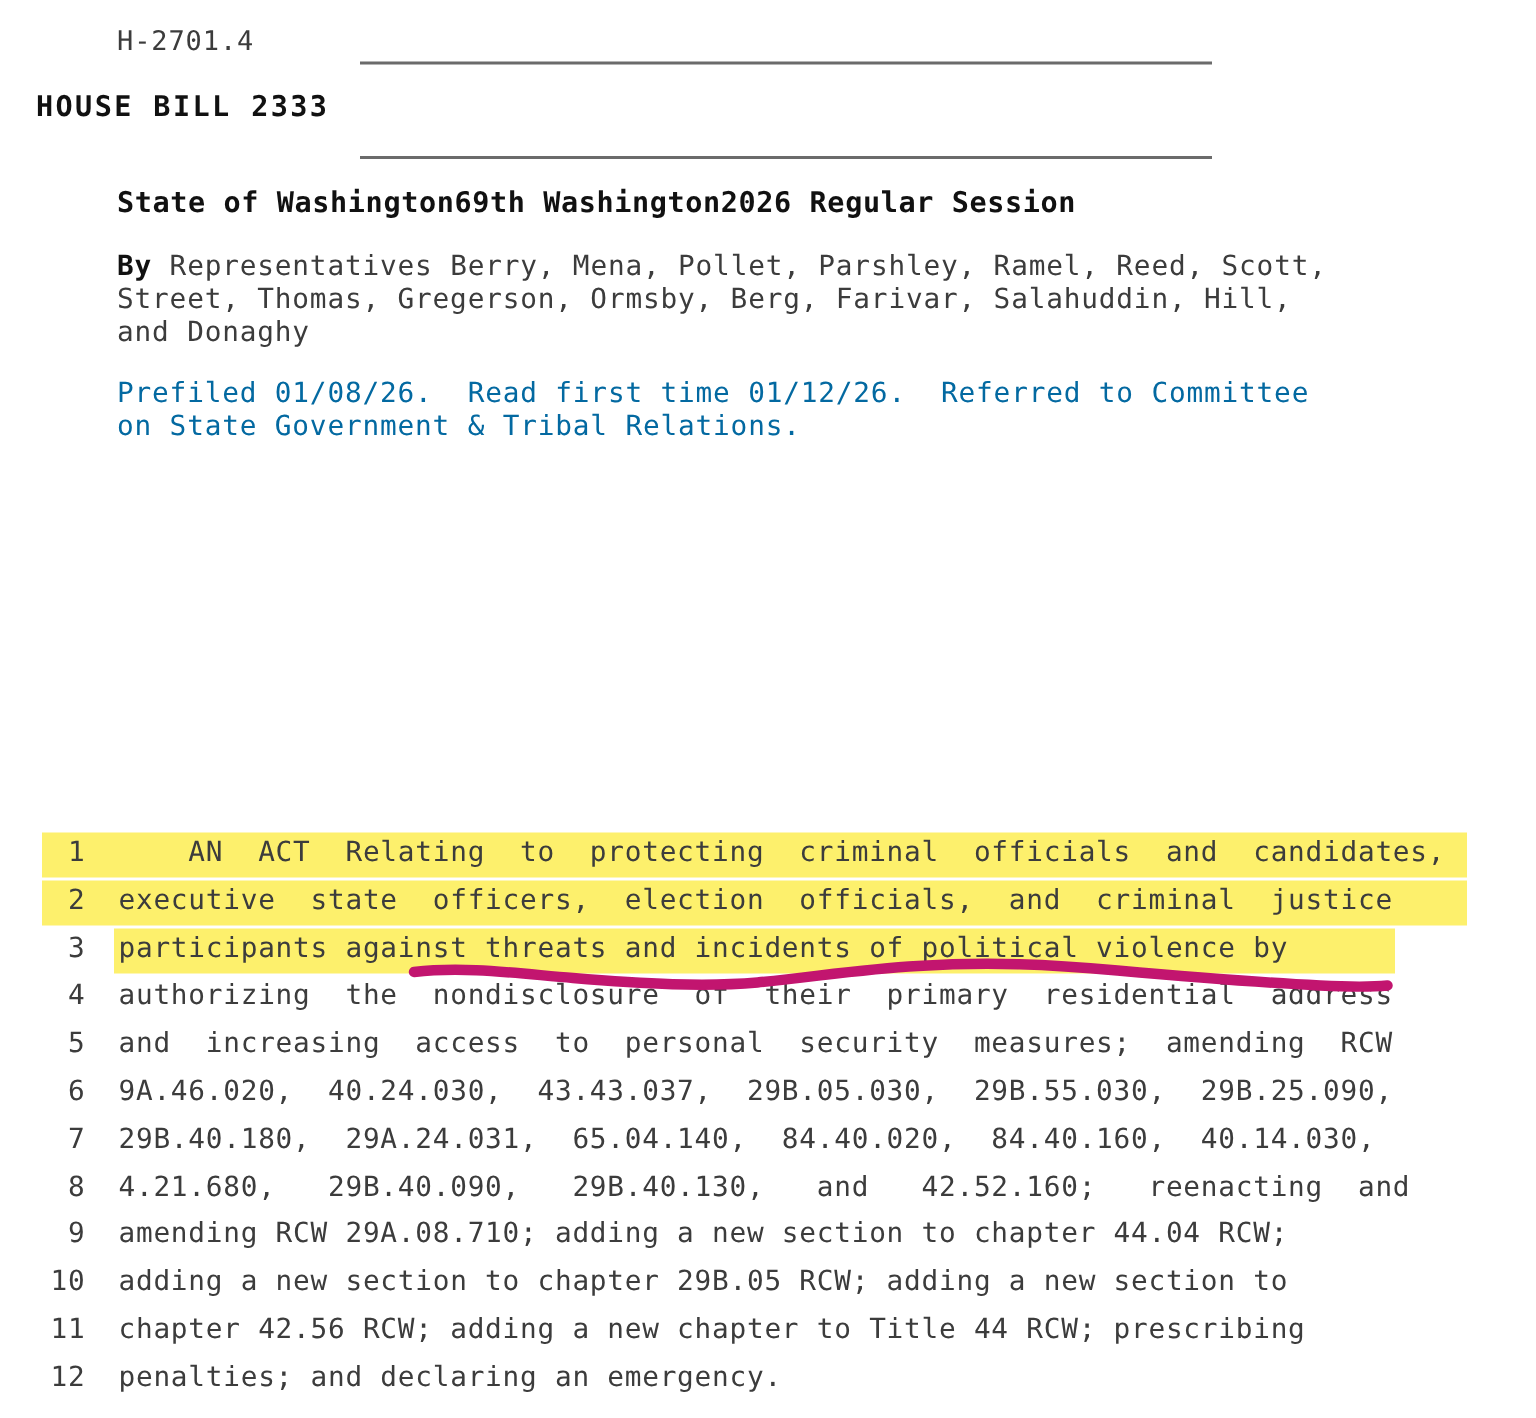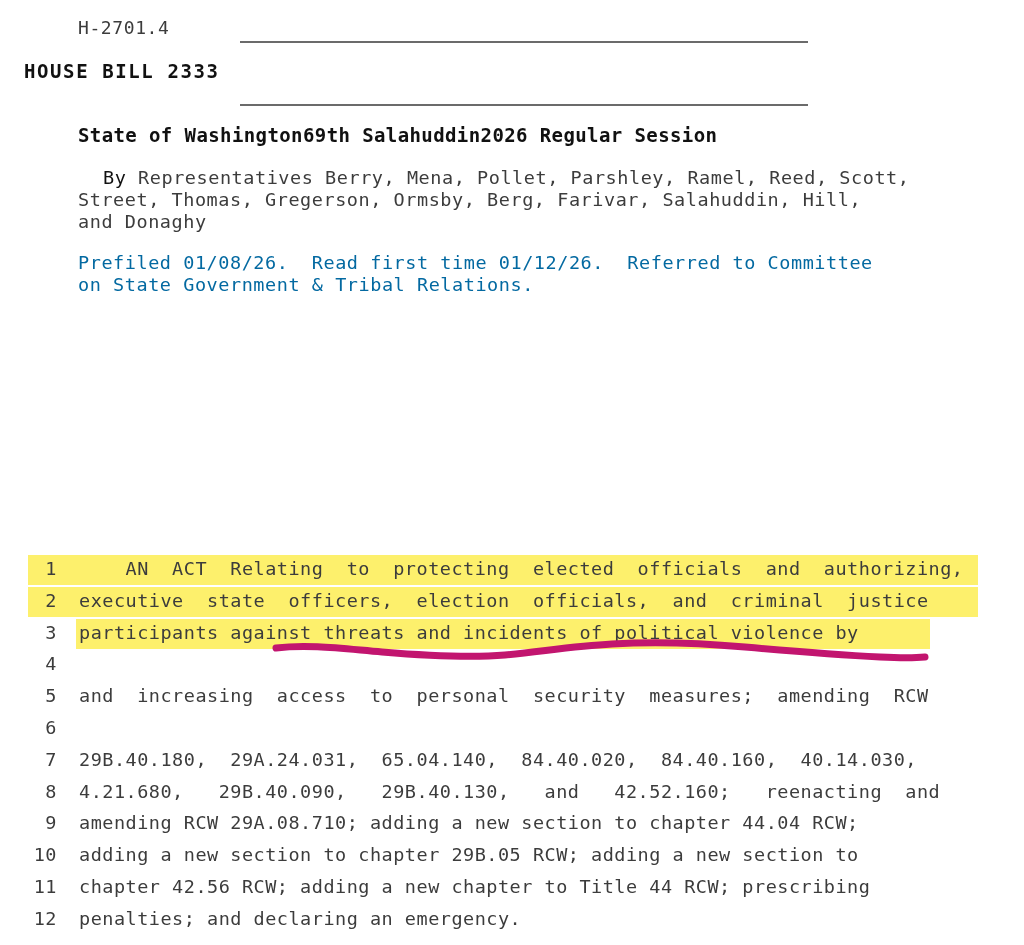--- a/index.html
+++ b/index.html
@@ -76,22 +76,21 @@
     top: 167px;
     width: 900px;
     font-size: 18.5px;
     line-height: 21.8px;
     letter-spacing: 0.55px;
     color: #3c3c3c;
     white-space: pre-wrap;
   }
   .sponsors b {
     color: #111111;
-    font-weight: normal;
-    margin-left: 25px;
+    font-weight: bold;
   }
 
   .status {
     position: absolute;
     left: 78px;
     top: 252px;
     width: 900px;
     font-size: 18.5px;
     line-height: 21.8px;
     letter-spacing: 0.55px;
@@ -165,56 +164,58 @@
   <div class="doc-number">H-2701.4</div>
 
   <div class="rule rule-top"></div>
 
   <div class="bill-title">HOUSE BILL 2333</div>
 
   <div class="rule rule-bottom"></div>
 
   <div class="session-row">
     <span>State of Washington</span>
-    <span>69th Salahuddin</span>
+    <span>69th Washington</span>
     <span>2026 Regular Session</span>
   </div>
 
   <div class="sponsors"><b>By</b><span> Representatives Berry, Mena, Pollet, Parshley, Ramel, Reed, Scott,
 Street, Thomas, Gregerson, Ormsby, Berg, Farivar, Salahuddin, Hill,
 and Donaghy</span></div>
 
   <div class="status">Prefiled 01/08/26.  Read first time 01/12/26.  Referred to Committee
 on State Government &amp; Tribal Relations.</div>
 
   <div class="body-block">
       <div class="bill-line">
         <div class="hl-band" style="left: 28px; width: 950px; background: rgb(253, 240, 108);"></div>
         <div class="line-no">1</div>
-        <div class="line-text">    AN  ACT  Relating  to  protecting  elected  officials  and  authorizing,</div>
+        <div class="line-text">    AN  ACT  Relating  to  protecting  criminal  officials  and  candidates,</div>
       </div>
       <div class="bill-line">
         <div class="hl-band" style="left: 28px; width: 950px; background: rgb(253, 240, 108);"></div>
         <div class="line-no">2</div>
         <div class="line-text">executive  state  officers,  election  officials,  and  criminal  justice</div>
       </div>
       <div class="bill-line">
         <div class="hl-band" style="left: 76px; width: 854px; background: rgb(253, 240, 108);"></div>
         <div class="line-no">3</div>
         <div class="line-text">participants against threats and incidents of political violence by</div>
       </div>
       <div class="bill-line">
         <div class="line-no">4</div>
+        <div class="line-text">authorizing  the  nondisclosure  of  their  primary  residential  address</div>
       </div>
       <div class="bill-line">
         <div class="line-no">5</div>
         <div class="line-text">and  increasing  access  to  personal  security  measures;  amending  RCW</div>
       </div>
       <div class="bill-line">
         <div class="line-no">6</div>
+        <div class="line-text">9A.46.020,  40.24.030,  43.43.037,  29B.05.030,  29B.55.030,  29B.25.090,</div>
       </div>
       <div class="bill-line">
         <div class="line-no">7</div>
         <div class="line-text">29B.40.180,  29A.24.031,  65.04.140,  84.40.020,  84.40.160,  40.14.030,</div>
       </div>
       <div class="bill-line">
         <div class="line-no">8</div>
         <div class="line-text">4.21.680,   29B.40.090,   29B.40.130,   and   42.52.160;   reenacting  and</div>
       </div>
       <div class="bill-line">

